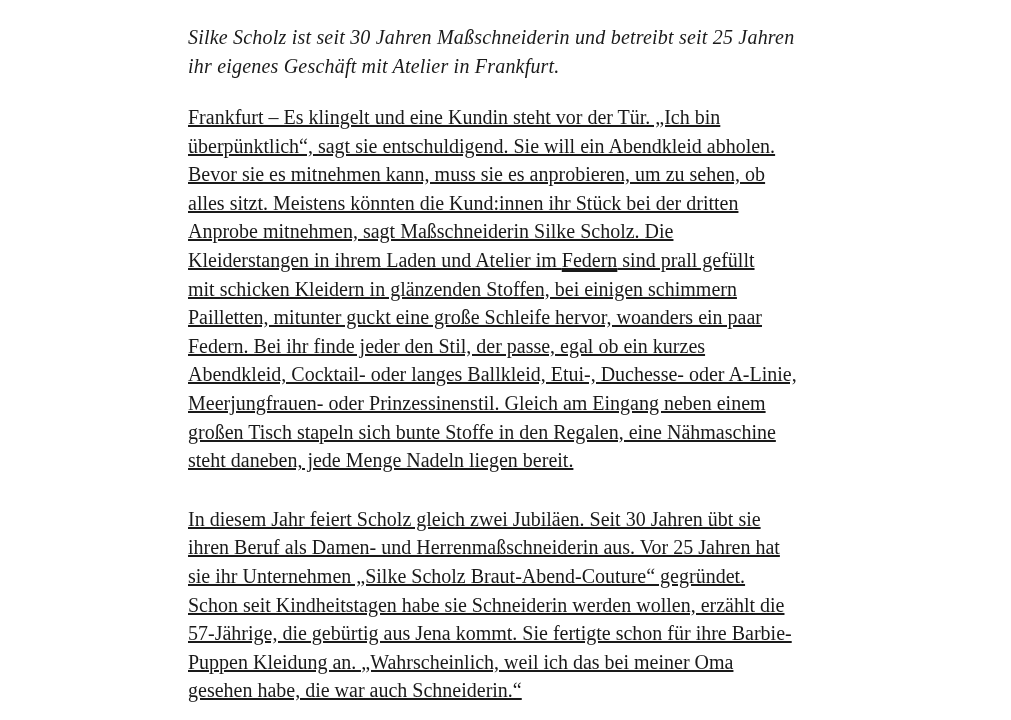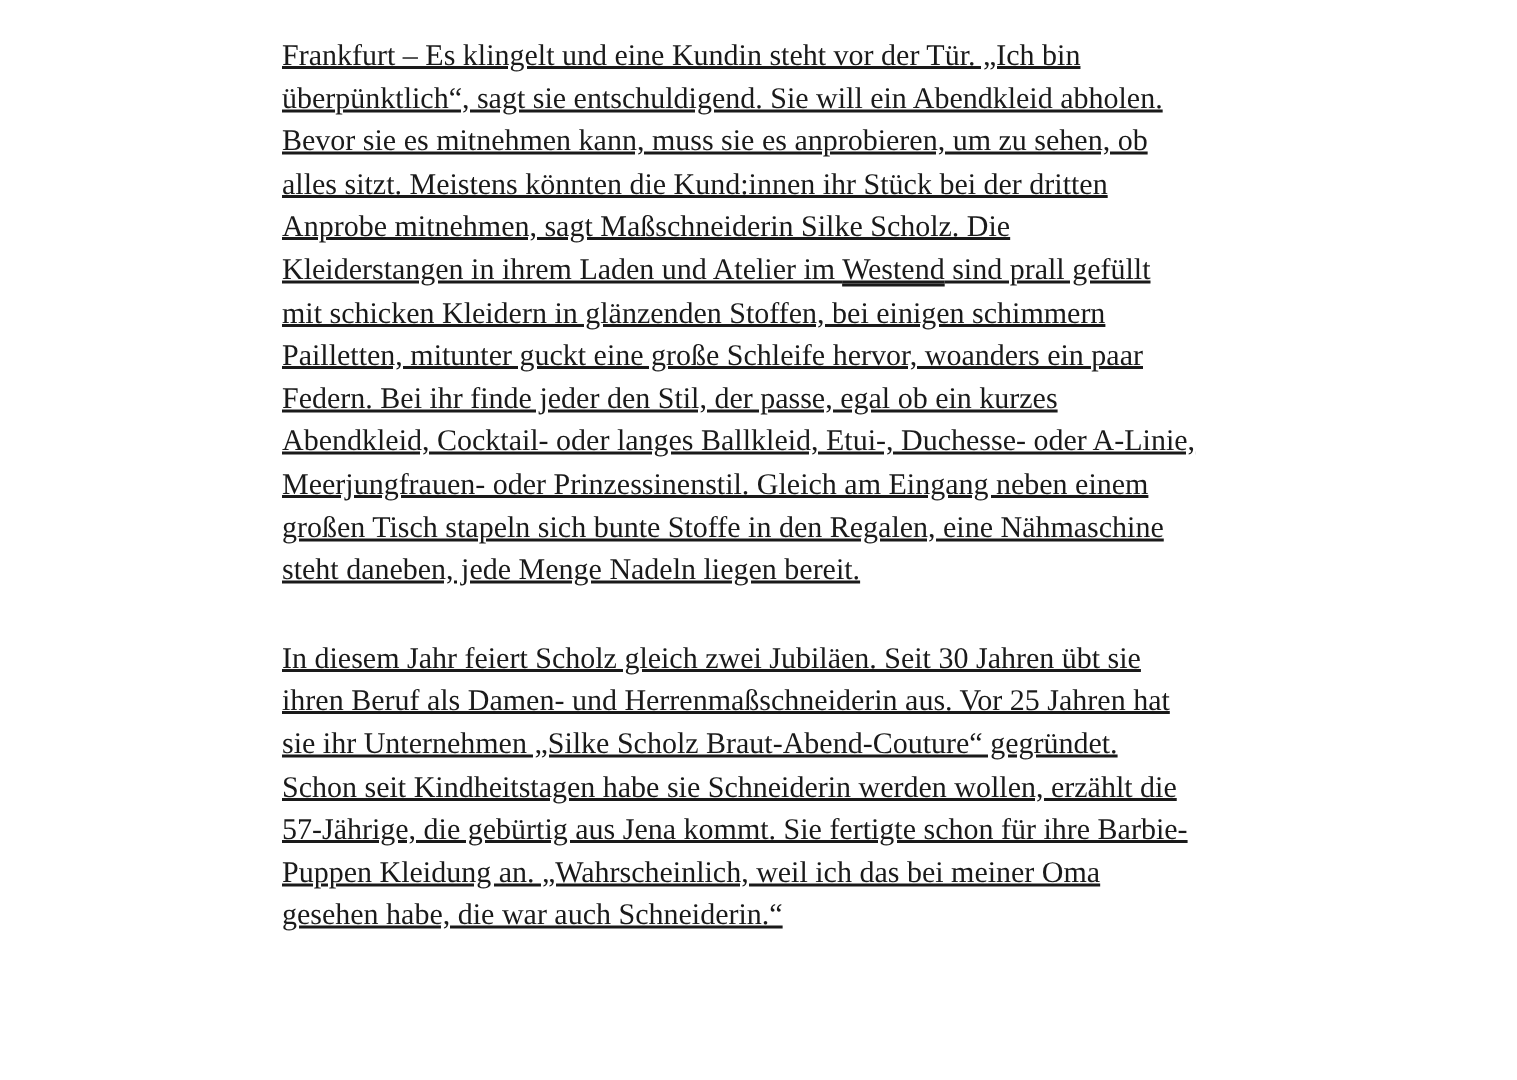--- a/index.html
+++ b/index.html
@@ -40,26 +40,28 @@
     text-decoration: underline;
     text-decoration-thickness: 1.5px;
     text-underline-offset: 3px;
     cursor: pointer;
   }
 </style>
 </head>
 <body>
 
 <div class="article">
+  <p class="lead">Silke Scholz ist seit 30 Jahren Maßschneiderin und betreibt seit 25 Jahren
+ihr eigenes Geschäft mit Atelier in Frankfurt.</p>
   <p class="body-p"><span>Frankfurt – Es klingelt und eine Kundin steht vor der Tür. „Ich bin
 überpünktlich“, sagt sie entschuldigend. Sie will ein Abendkleid abholen.
 Bevor sie es mitnehmen kann, muss sie es anprobieren, um zu sehen, ob
 alles sitzt. Meistens könnten die Kund:innen ihr Stück bei der dritten
 Anprobe mitnehmen, sagt Maßschneiderin Silke Scholz. Die
-Kleiderstangen in ihrem Laden und Atelier im </span><a class="inline-link" href="#">Westend</a><span> sind prall gefüllt
+Kleiderstangen in ihrem Laden und Atelier im </span><a class="inline-link" href="#">Federn</a><span> sind prall gefüllt
 mit schicken Kleidern in glänzenden Stoffen, bei einigen schimmern
 Pailletten, mitunter guckt eine große Schleife hervor, woanders ein paar
 Federn. Bei ihr finde jeder den Stil, der passe, egal ob ein kurzes
 Abendkleid, Cocktail- oder langes Ballkleid, Etui-, Duchesse- oder A-Linie,
 Meerjungfrauen- oder Prinzessinenstil. Gleich am Eingang neben einem
 großen Tisch stapeln sich bunte Stoffe in den Regalen, eine Nähmaschine
 steht daneben, jede Menge Nadeln liegen bereit.</span></p>
   <p class="body-p">In diesem Jahr feiert Scholz gleich zwei Jubiläen. Seit 30 Jahren übt sie
 ihren Beruf als Damen- und Herrenmaßschneiderin aus. Vor 25 Jahren hat
 sie ihr Unternehmen „Silke Scholz Braut-Abend-Couture“ gegründet.

